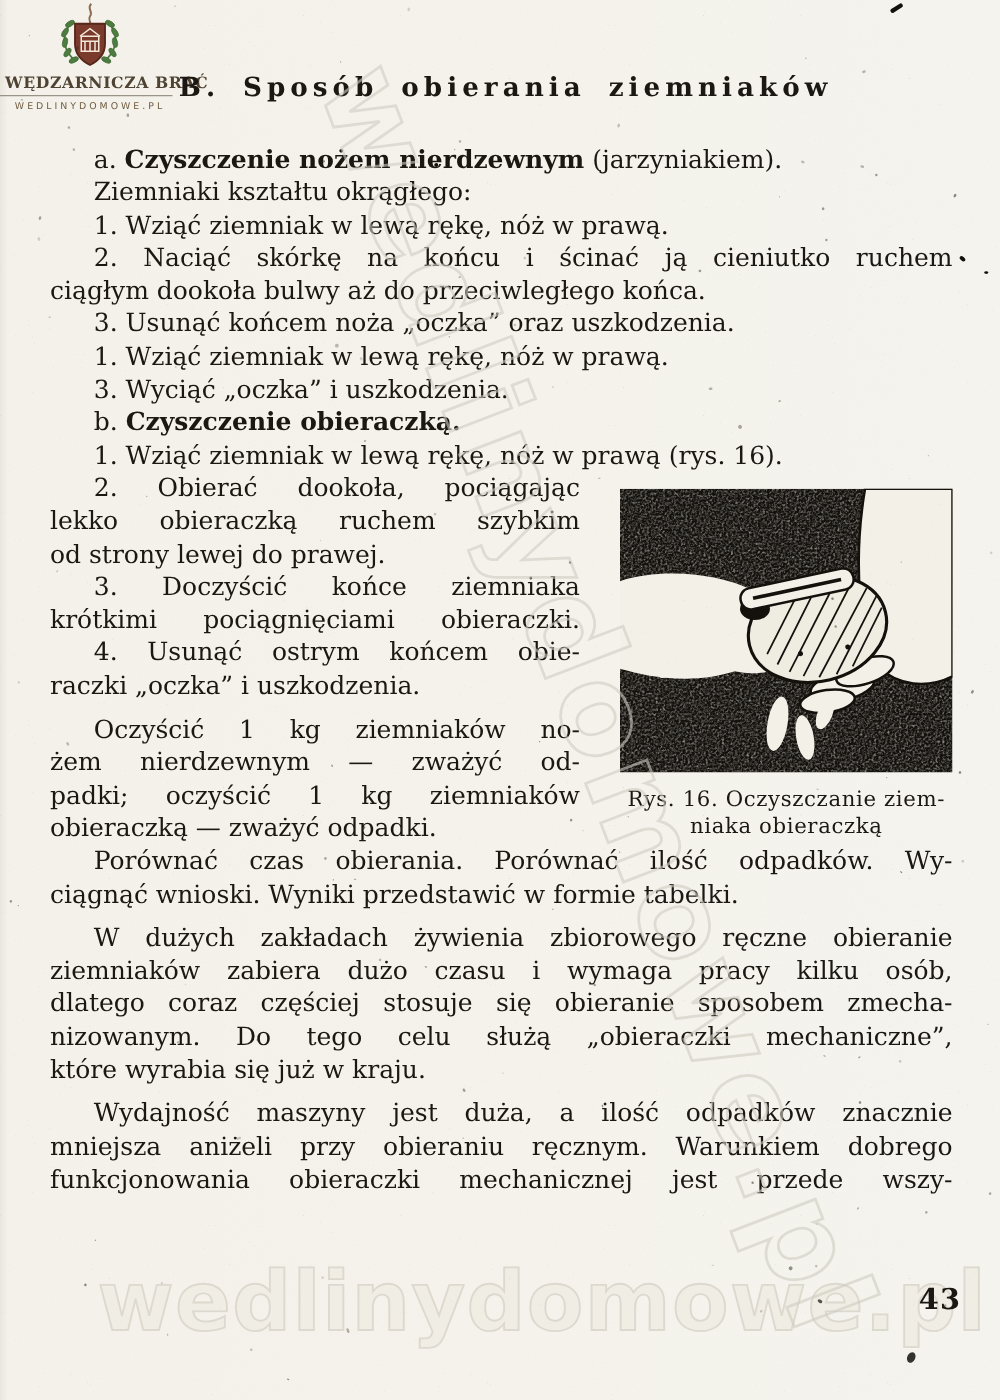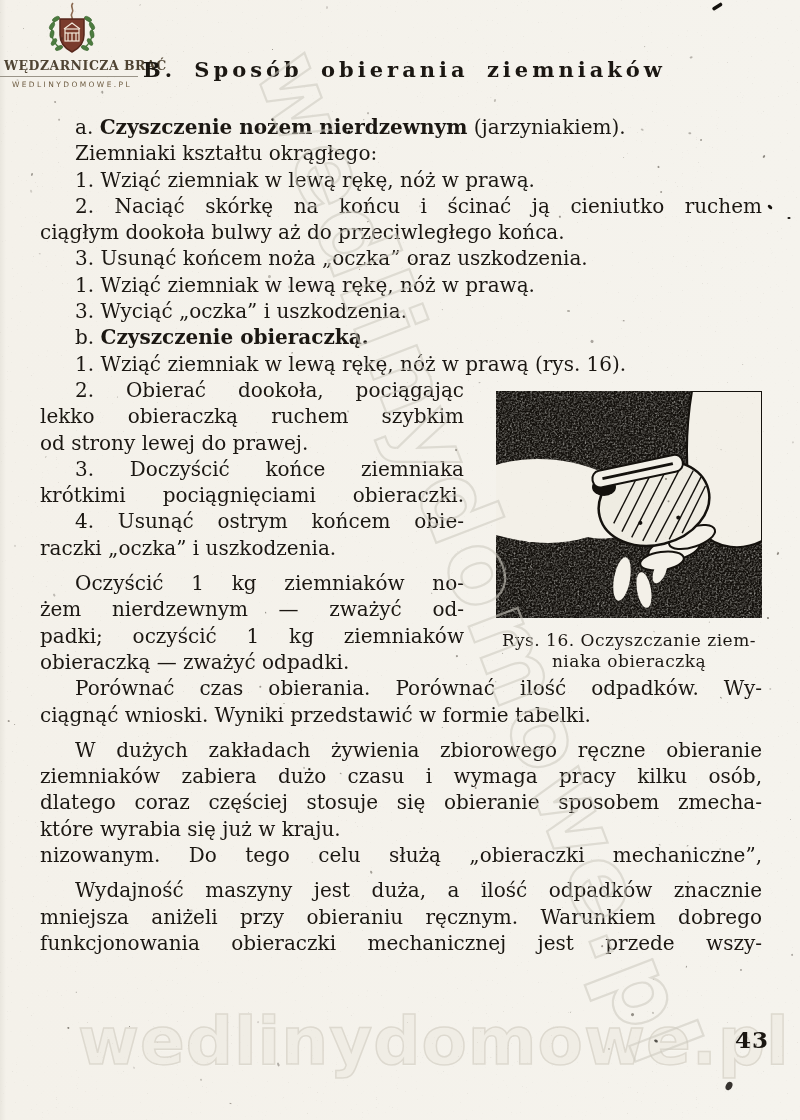--- a/index.html
+++ b/index.html
@@ -184,22 +184,22 @@
         </div>
       </div>
     </div>
 
     <div class="ln ind j">Porównać czas obierania. Porównać ilość odpadków. Wy-</div>
     <div class="ln">ciągnąć wnioski. Wyniki przedstawić w formie tabelki.</div>
     <div class="gap9"></div>
     <div class="ln ind j">W dużych zakładach żywienia zbiorowego ręczne obieranie</div>
     <div class="ln j">ziemniaków zabiera dużo czasu i wymaga pracy kilku osób,</div>
     <div class="ln j">dlatego coraz częściej stosuje się obieranie sposobem zmecha-</div>
+    <div class="ln j">nizowanym. Do tego celu służą „obieraczki mechaniczne”,</div>
     <div class="ln">które wyrabia się już w kraju.</div>
-    <div class="ln j">nizowanym. Do tego celu służą „obieraczki mechaniczne”,</div>
     <div class="gap9"></div>
     <div class="ln ind j">Wydajność maszyny jest duża, a ilość odpadków znacznie</div>
     <div class="ln j">mniejsza aniżeli przy obieraniu ręcznym. Warunkiem dobrego</div>
     <div class="ln j">funkcjonowania obieraczki mechanicznej jest przede wszy-</div>
   </div>
 
   <div class="pagenum">43</div>
 
   <svg class="overlay-svg" width="800" height="1120" viewBox="0 0 800 1120">
     <defs>

